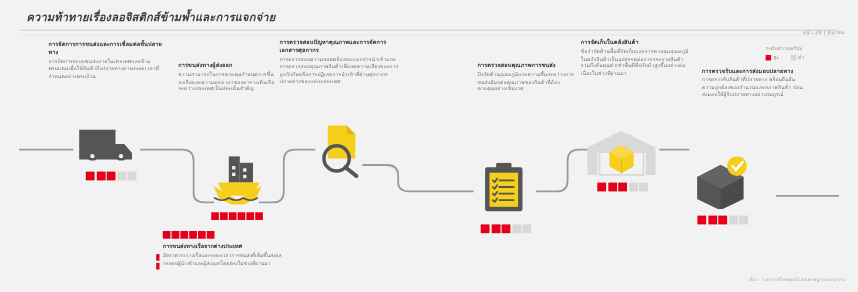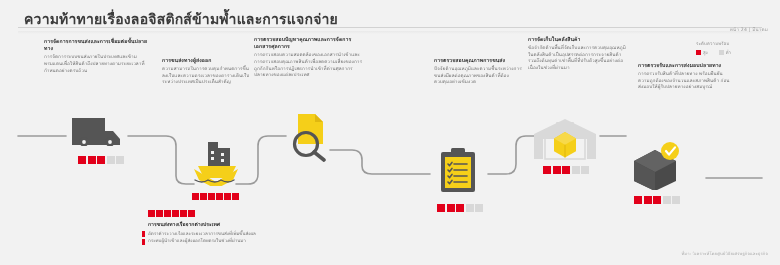--- a/index.html
+++ b/index.html
@@ -11,22 +11,22 @@
     position:relative;
   }
   #stage{position:absolute;left:0;top:0;width:780px;height:265px;background:#f2f2f2;}
 
   
   .title-bar{
     position:absolute;left:18px;top:6px;width:744px;height:22px;
   }
   .title-text{
     position:absolute;left:6px;top:2px;
-    font-size:14px;font-weight:bold;color:#3b3b3b;
-    letter-spacing:.2px;white-space:nowrap;
+    font-size:10px;font-weight:bold;color:#3b3b3b;
+    letter-spacing:.2px;white-space:nowrap;font-style:italic;
   }
   .title-rule{
     position:absolute;left:0;top:21px;width:744px;height:1px;background:#d2d2d2;
   }
   .title-rule2{
     position:absolute;left:0;top:25px;width:744px;height:3px;
     background:linear-gradient(#e9e9e9,#f2f2f2);
   }
 
   

